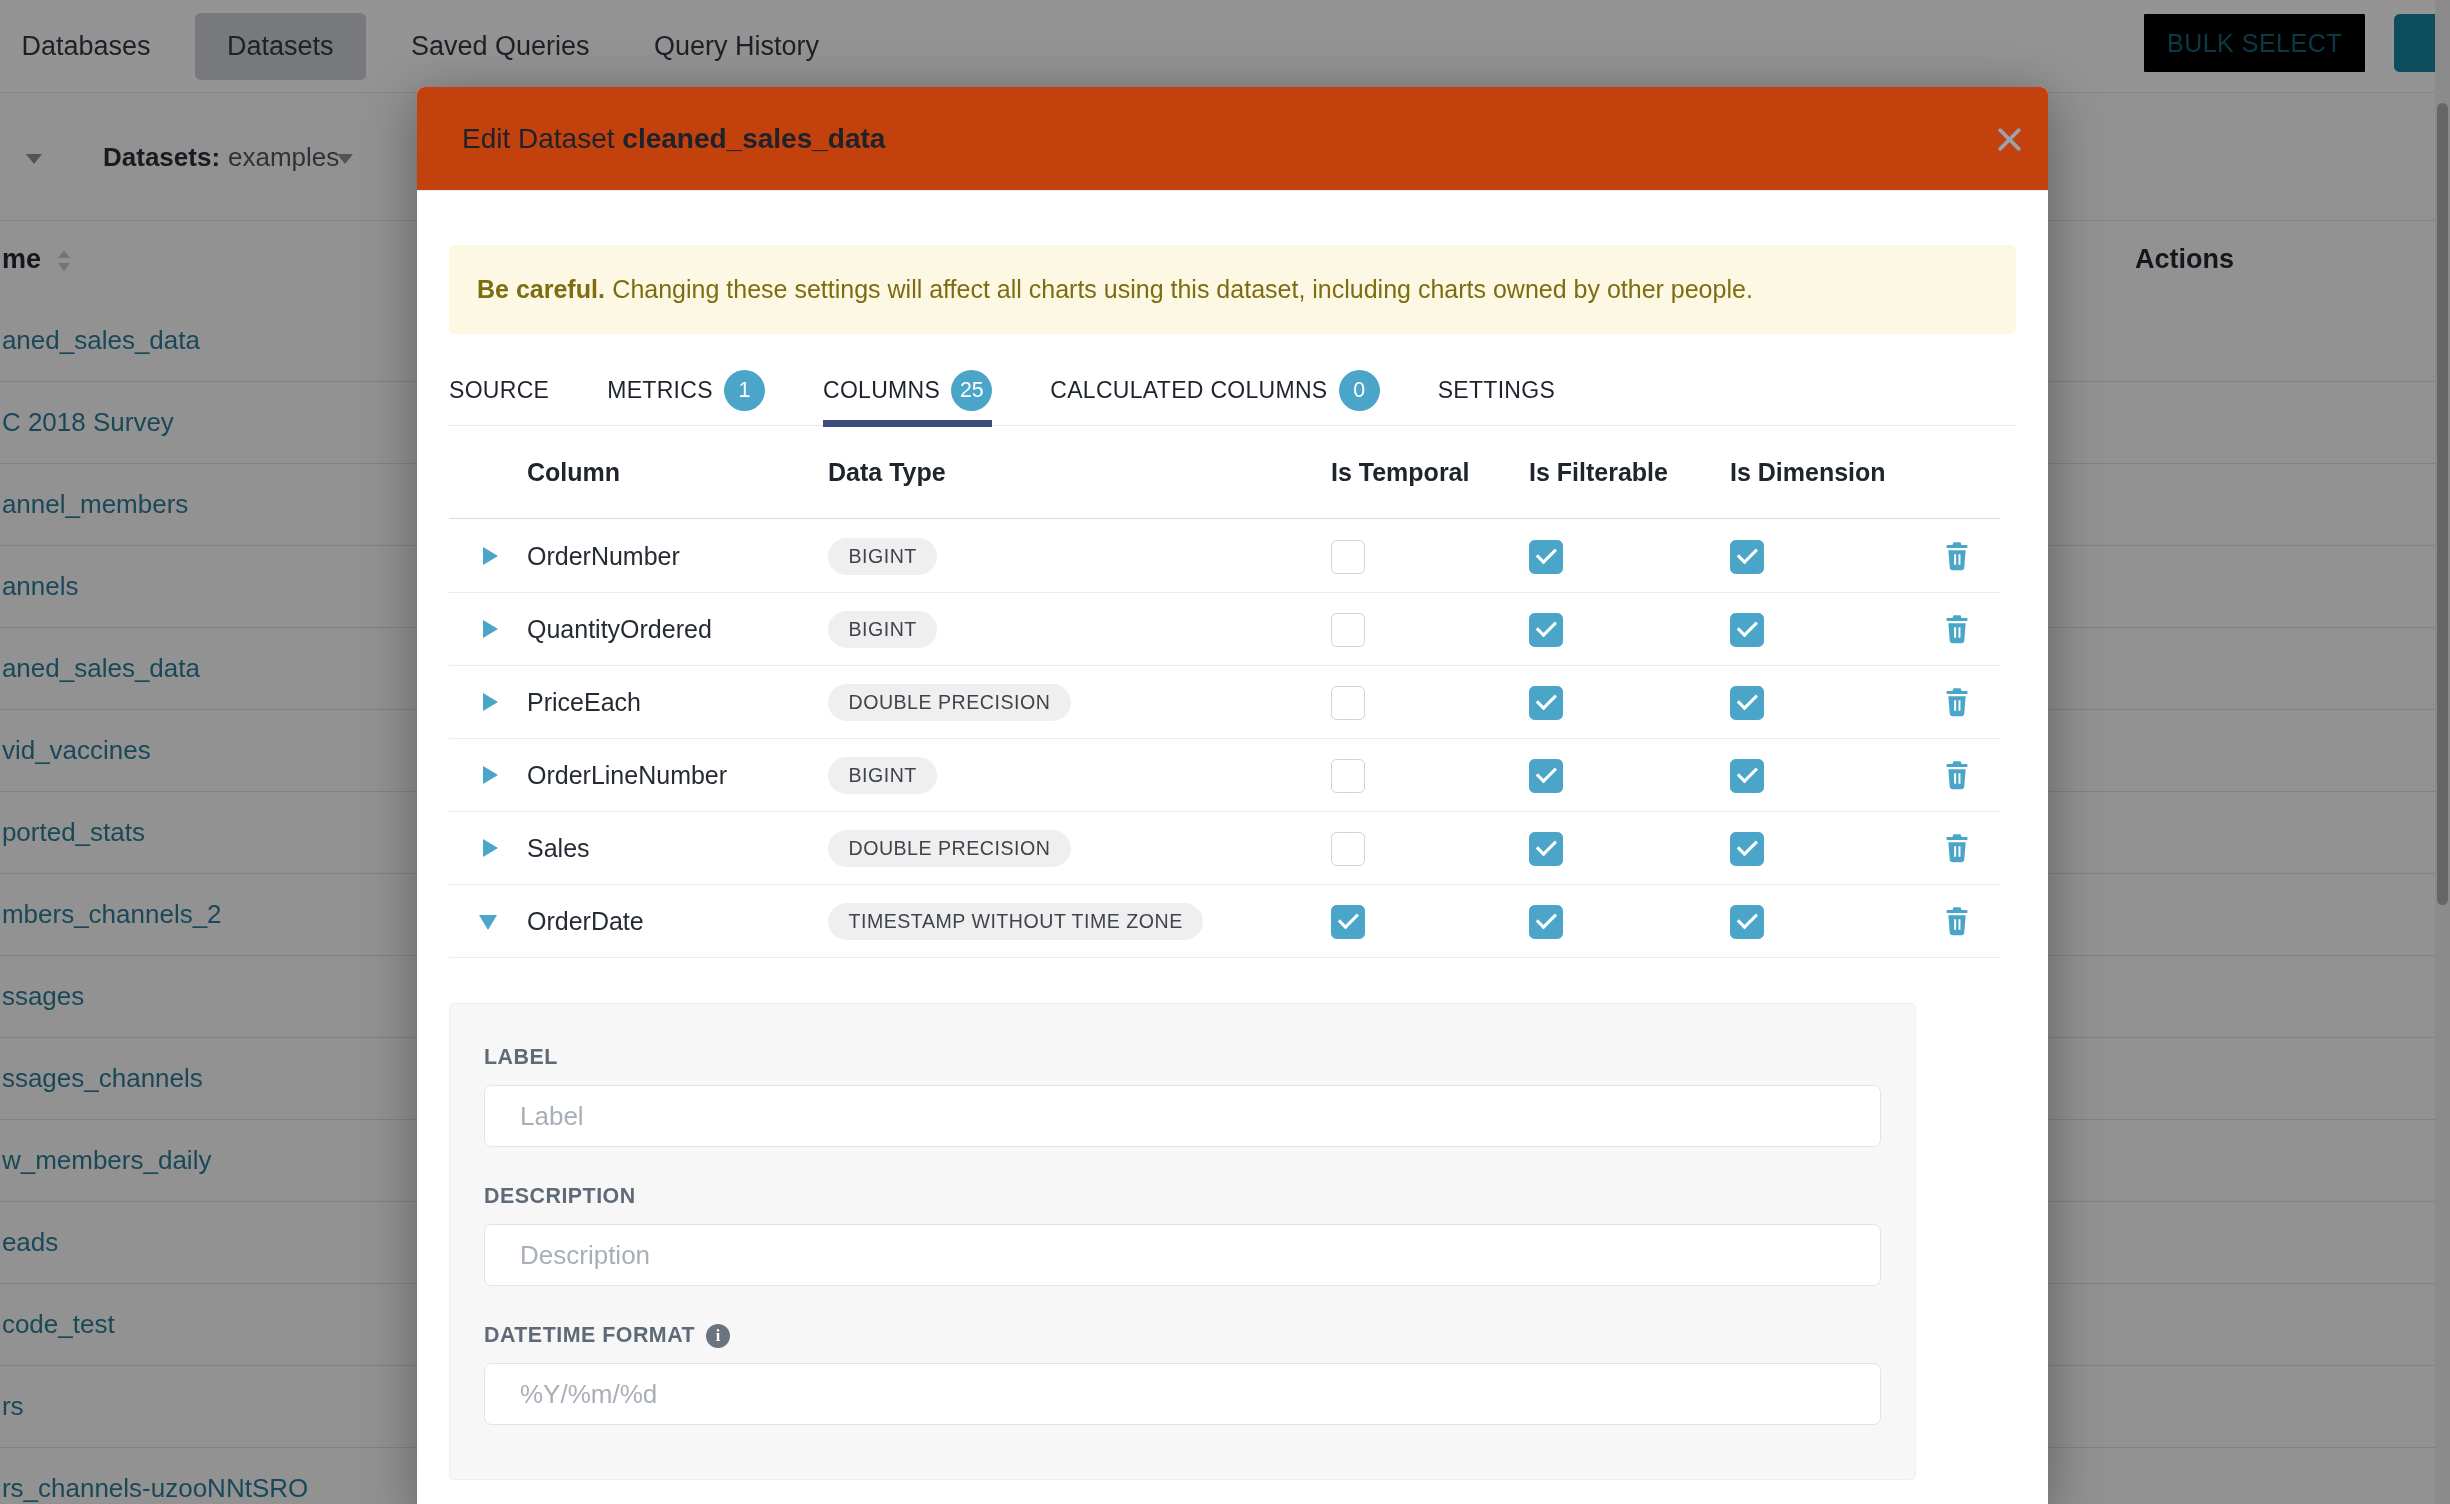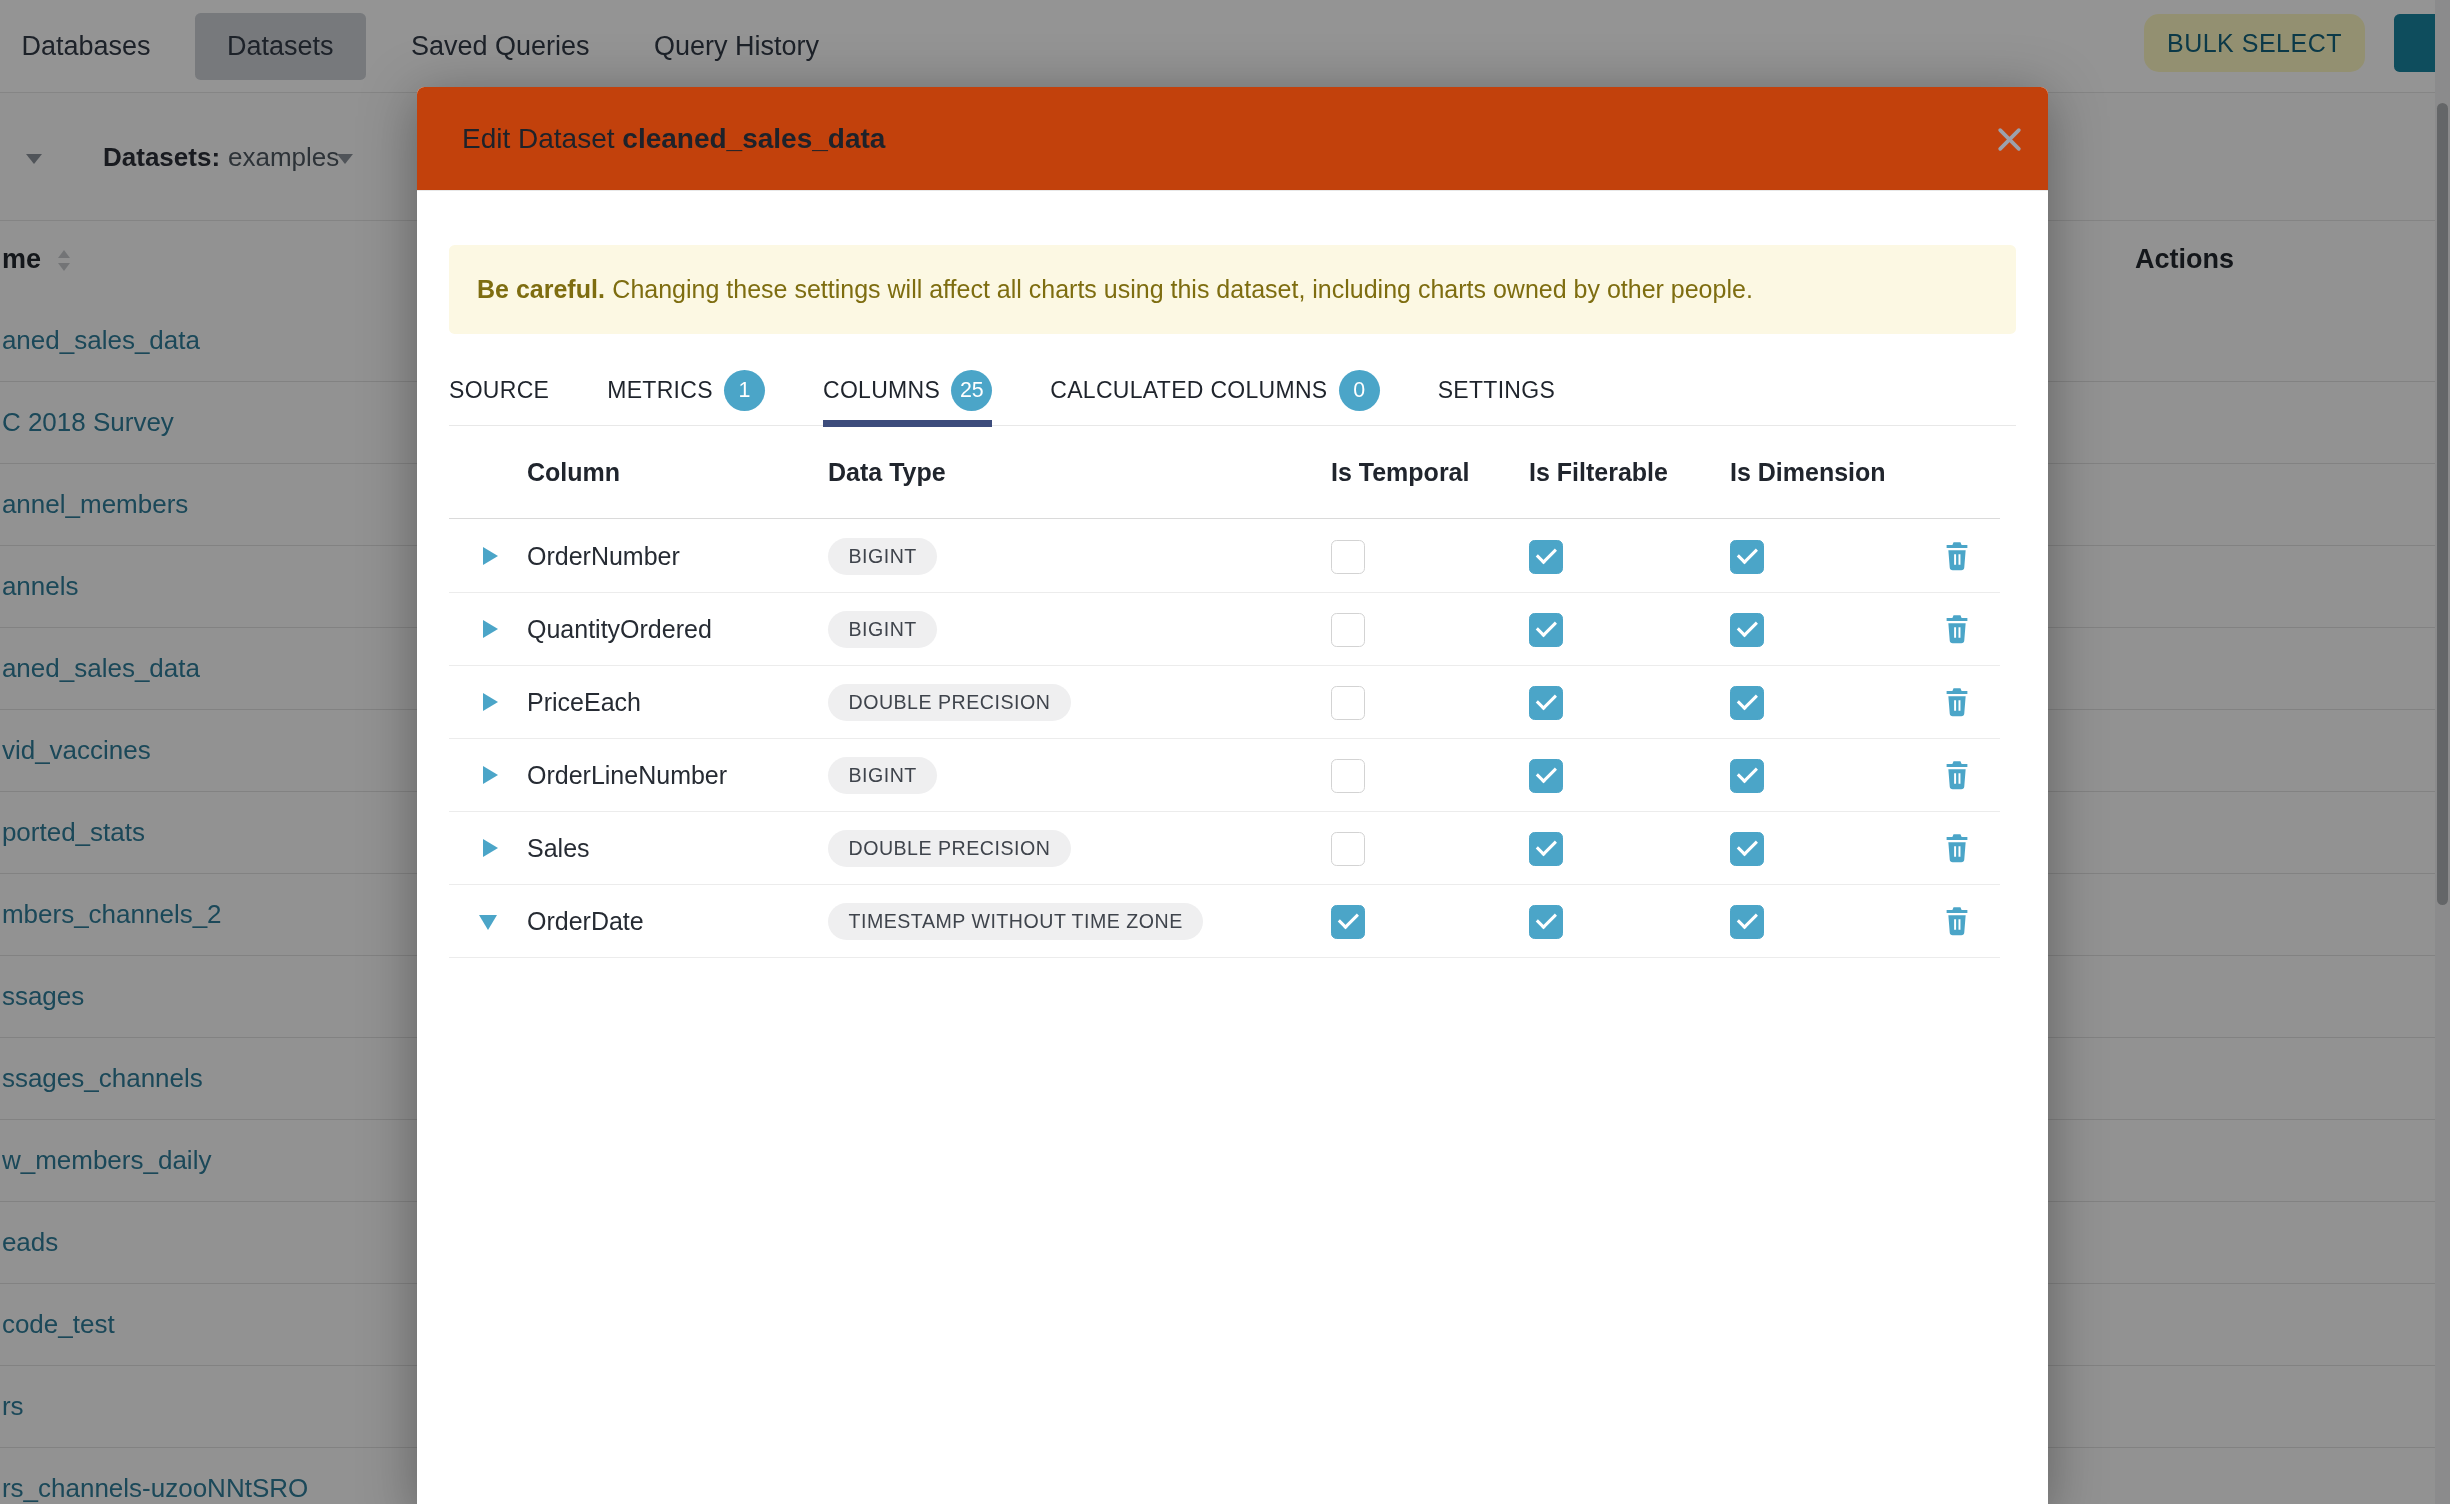--- a/index.html
+++ b/index.html
@@ -4,21 +4,21 @@
 <style>
   * { margin:0; padding:0; box-sizing:border-box; }
   html,body { width:2450px; height:1505px; overflow:hidden; }
   body { position:relative; font-family:"Liberation Sans", sans-serif; background:#F7F7F7; }
 
   
   .page { position:absolute; inset:0; background:#FCFCFC; }
   .page-nav { position:absolute; left:0; top:0; width:2450px; height:93px; background:#FFFFFF; border-bottom:0.9px solid #E6E6E6; }
   .nav-tab { position:absolute; top:0; height:93px; line-height:93px; font-size:27px; color:#333B48; cursor:pointer; }
   .nav-tab.active { top:13px; height:67px; line-height:67px; padding:0 32px; background:#CDD1D6; border-radius:5.6px; }
-  .bulk-btn { position:absolute; left:2144px; top:14px; width:221px; height:58px; border-radius:15px; background:#fef9c3;
+  .bulk-btn { position:absolute; left:2144px; top:14px; width:221px; height:58px; border-radius:1px; background:#000000;
               color:#14637C; font-size:25px; font-weight:500; letter-spacing:0.5px; display:flex; align-items:center; justify-content:center; }
   .plus-btn { position:absolute; left:2394px; top:14px; width:112px; height:58px; border-radius:5.6px; background:#1985A0;
               color:#fff; font-size:39px; display:flex; align-items:center; justify-content:center; }
 
   .caret-down { width:0; height:0; border-left:8.4px solid transparent; border-right:8.4px solid transparent; border-top:10.3px solid #8A9199; }
   .tb-caret1 { position:absolute; left:26px; top:154px; }
   .tb-caret2 { position:absolute; left:337px; top:154px; }
   .db-label { position:absolute; left:103px; top:142px; font-size:26px; font-weight:700; color:#2B3038; }
   .db-value { position:absolute; left:228px; top:142px; font-size:26px; color:#4F5861; }
 
@@ -245,14 +245,29 @@
         <span class="type-badge">TIMESTAMP WITHOUT TIME ZONE</span>
         <span class="cb c2 on"></span>
         <span class="cb c3 on"></span>
         <span class="cb c4 on"></span>
         <span class="trash"><svg viewBox="0 0 24 26" width="28" height="30">
             <path fill="#4BA5C8" d="M9 1h6l1 2.5h5v2.5H3V3.5h5L9 1zm-4.5 7h15L18.3 23a2.6 2.6 0 0 1-2.6 2.4H8.3A2.6 2.6 0 0 1 5.7 23L4.5 8zm5 3.4v9.2h1.7v-9.2H9.5zm3.8 0v9.2H15v-9.2h-1.7z"></path>
           </svg></span>
       </div>
     </div>
 
+  <div class="panel">
+    <div class="field-label">
+        <span>LABEL</span>
+      </div>
+    <input class="field-input" type="text" placeholder="Label" style="">
+    <div class="field-label">
+        <span>DESCRIPTION</span>
+      </div>
+    <input class="field-input" type="text" placeholder="Description" style="">
+    <div class="field-label">
+      <span>DATETIME FORMAT</span>
+      <span class="info-icon">i</span>
+    </div>
+    <input class="field-input" type="text" placeholder="%Y/%m/%d" style="">
+  </div>
 </div>
 
 
 </body></html>

